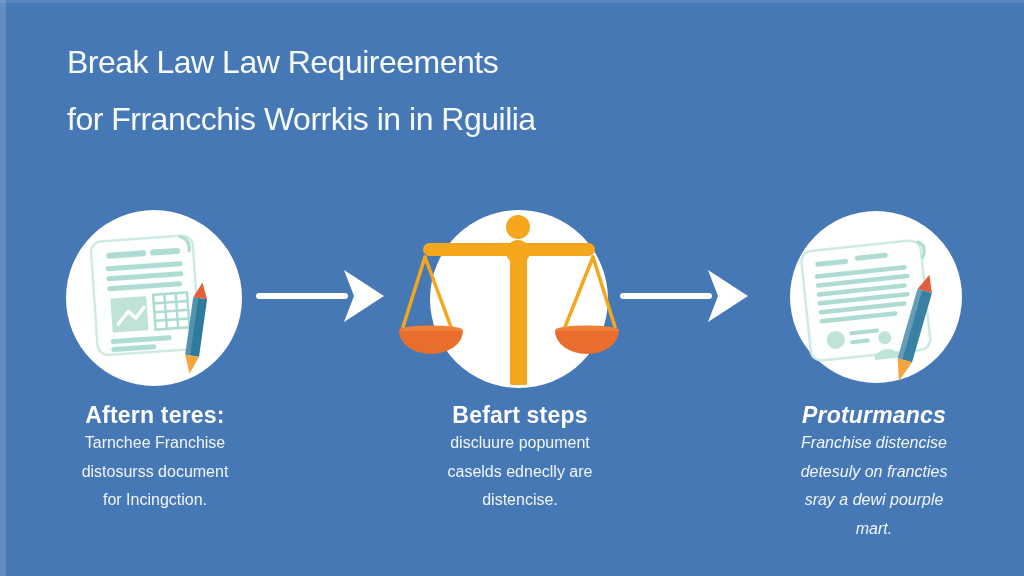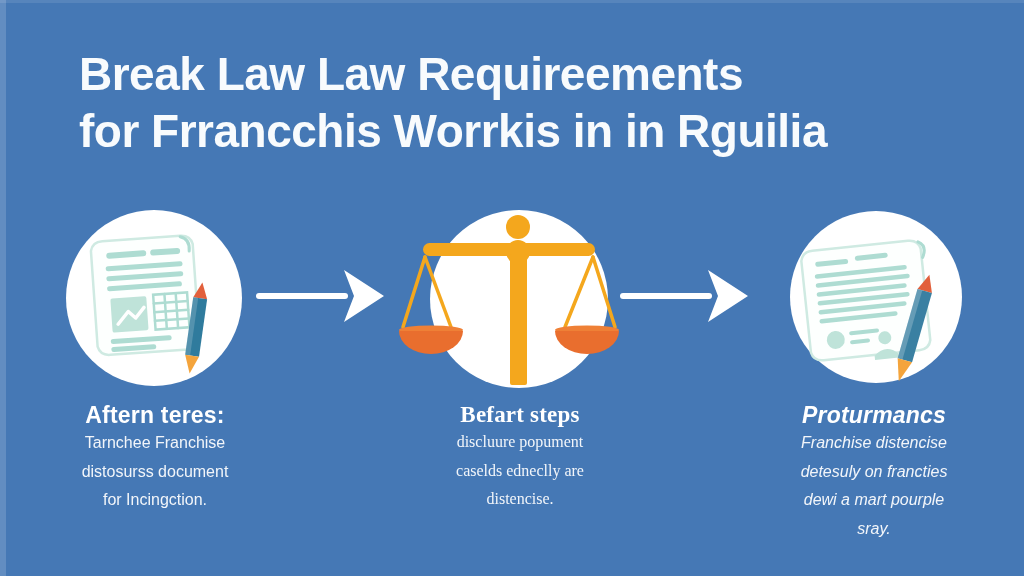--- a/index.html
+++ b/index.html
@@ -6,22 +6,22 @@
   .canvas{
     position:relative;width:1024px;height:576px;overflow:hidden;
     background:var(--background,#4578b5);
     font-family:"Liberation Sans",sans-serif;
   }
   .edge-left{position:absolute;left:0;top:0;width:6px;height:100%;
     background:rgba(255,255,255,.16);}
   .edge-top{position:absolute;left:0;top:0;width:100%;height:3px;
     background:rgba(255,255,255,.10);}
   .title{
-    position:absolute;left:63px;top:30px;margin:16px;
-    font-size:46px;font-weight:bold;line-height:57px;letter-spacing:-0.5px;
+    position:absolute;left:63px;top:30px;margin:4px;
+    font-size:32px;font-weight:normal;line-height:57px;letter-spacing:-0.5px;
     color:var(--title_text,#f8fbfd);
   }
   .title span{display:block;}
   .icon-svg{position:absolute;}
   .arrow-svg{position:absolute;}
   .step-text{position:absolute;text-align:center;color:var(--body_text,#fff);}
   .step-text .heading{
     font-size:23px;font-weight:bold;letter-spacing:.2px;margin-bottom:0;
   }
   .step-text .line{font-size:16px;line-height:28.5px;color:rgba(255,255,255,.93);}
@@ -146,27 +146,27 @@
     </g>
   </svg>
 
   <div class="step-text" style="left:20px;top:402px;width:270px;">
     <div class="heading">Aftern teres:</div>
     <div class="line">Tarnchee Franchise</div>
     <div class="line">distosurss document</div>
     <div class="line">for Incingction.</div>
   </div>
 
-  <div class="step-text" style="left:385px;top:402px;width:270px;font-family:Liberation Serif, serif;">
+  <div class="step-text" style="left:385px;top:402px;width:270px;">
     <div class="heading">Befart steps</div>
     <div class="line">discluure popument</div>
     <div class="line">caselds edneclly are</div>
     <div class="line">distencise.</div>
   </div>
 
   <div class="step-text" style="left:738px;top:402px;width:272px;font-style:italic;">
     <div class="heading">Proturmancs</div>
     <div class="line">Franchise distencise</div>
     <div class="line">detesuly on francties</div>
-    <div class="line">dewi a mart pourple</div>
-    <div class="line">sray.</div>
+    <div class="line">sray a dewi pourple</div>
+    <div class="line">mart.</div>
   </div>
 </div>
 
 </body></html>

